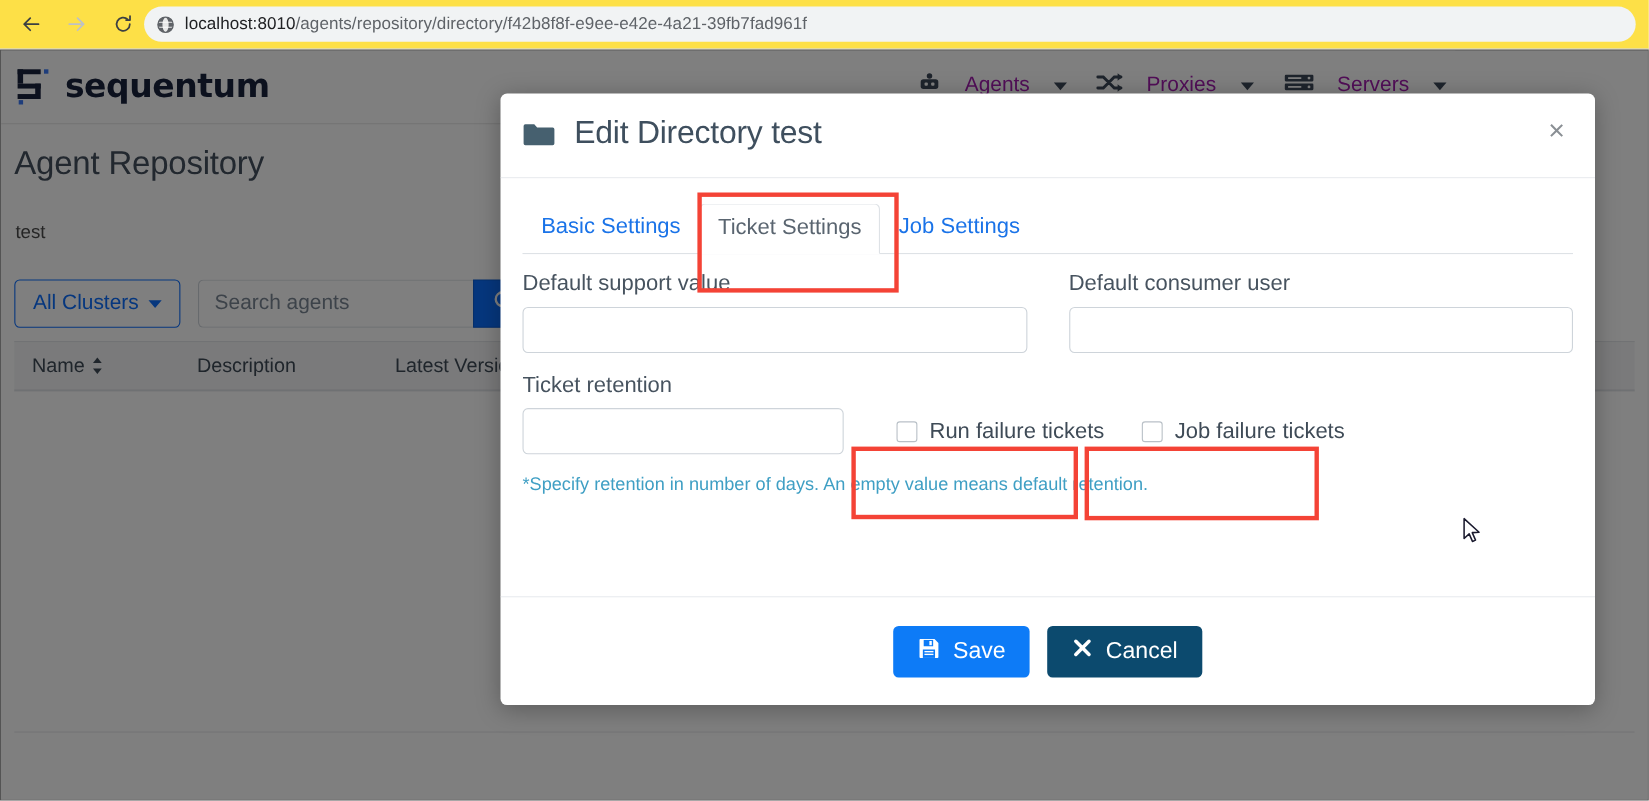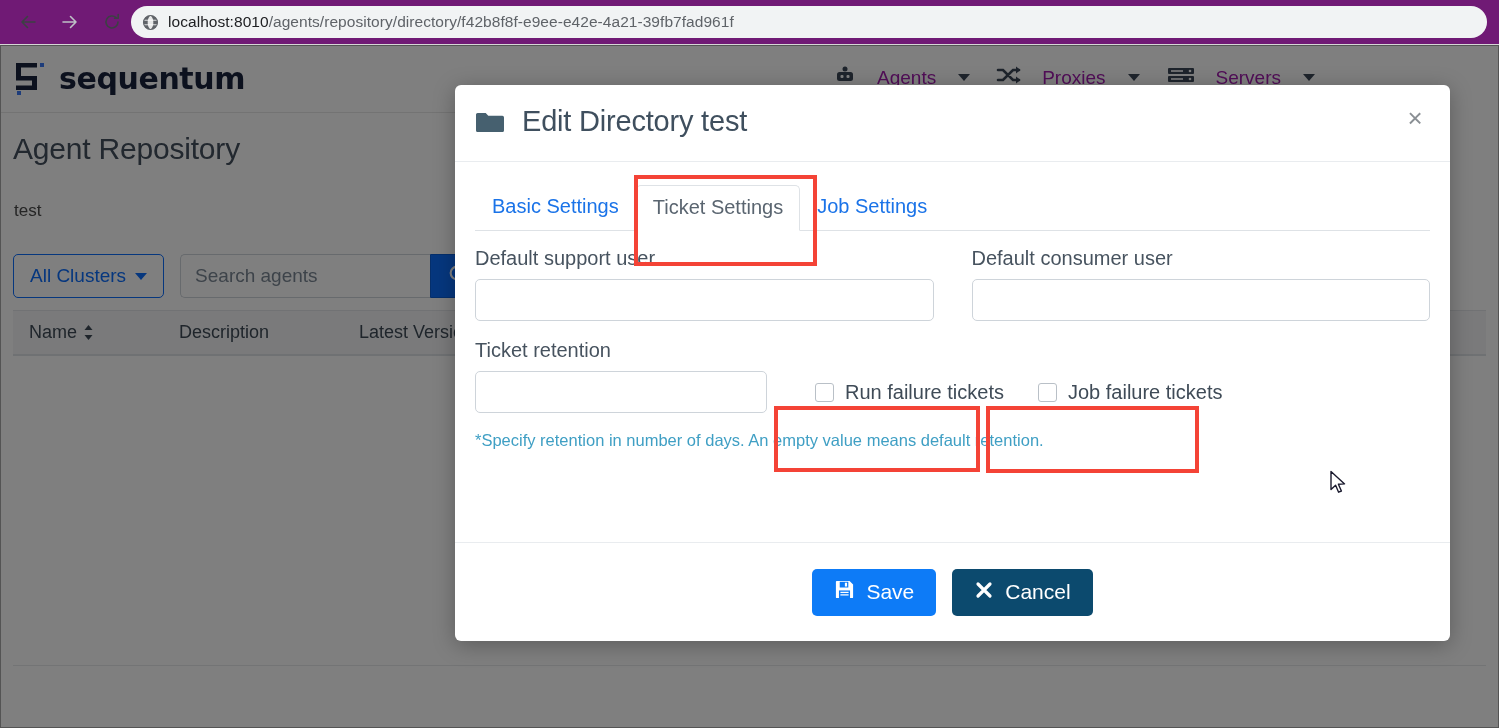--- a/index.html
+++ b/index.html
@@ -22,21 +22,21 @@
     overflow: hidden;
     background: #ffffff;
   }
 
   
   .browser-bar {
     position: absolute;
     left: 0; top: 0;
     width: 1499px;
     height: 45px;
-    background: #701a75;
+    background: #fde047;
     border-bottom: 1px solid #d6d6d6;
     display: flex;
     align-items: center;
     box-sizing: border-box;
   }
   .nav-btn {
     width: 36px;
     height: 36px;
     margin-left: 6px;
     display: flex;
@@ -617,21 +617,21 @@
     <div class="modal-body">
 
       <div class="tabs">
         <div class="tab">Basic Settings</div>
         <div class="tab active">Ticket Settings</div>
         <div class="tab">Job Settings</div>
       </div>
 
       <div class="field-row">
         <div class="field">
-          <label class="field-label">Default support user</label>
+          <label class="field-label">Default support value</label>
           <input class="text-input" type="text" placeholder="" style="">
         </div>
         <div class="field">
           <label class="field-label">Default consumer user</label>
           <input class="text-input" type="text" placeholder="" style="">
         </div>
       </div>
 
       <div class="retention-row">
         <div class="retention-field">

